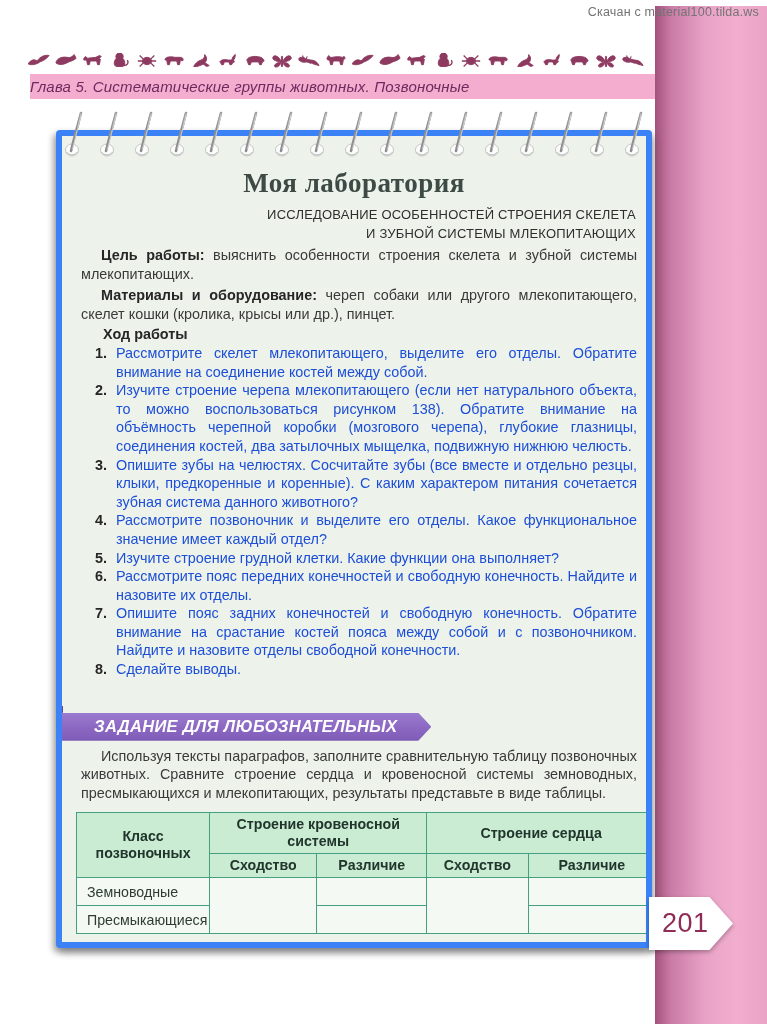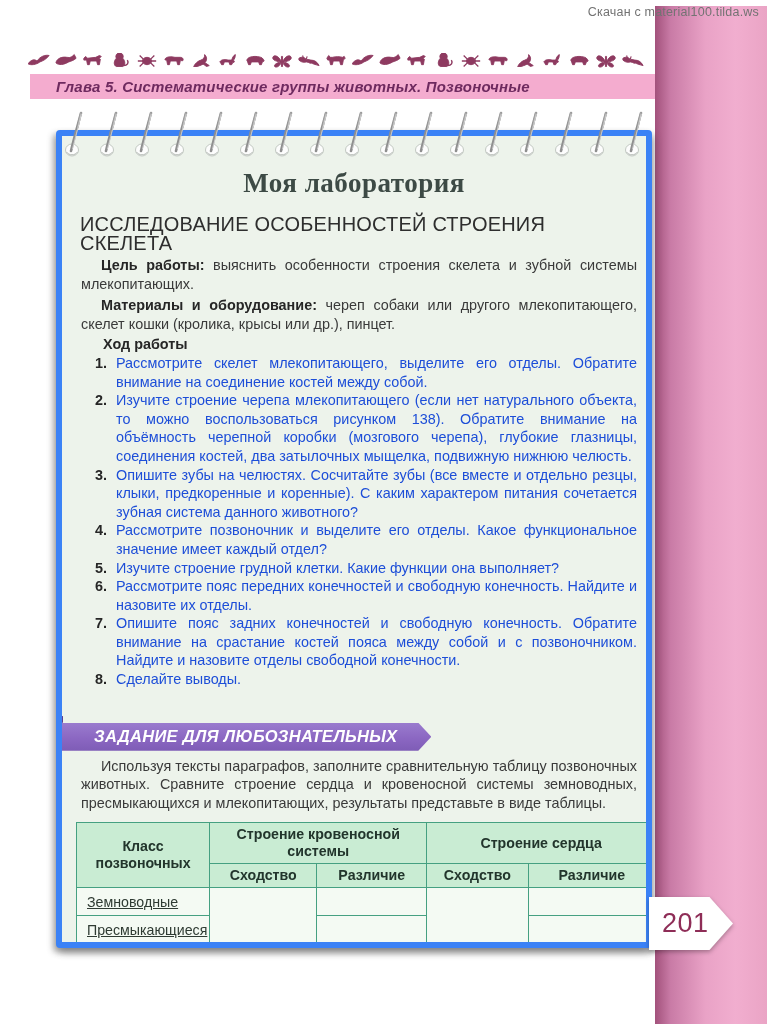--- a/index.html
+++ b/index.html
@@ -26,21 +26,21 @@
     position:absolute;left:28px;top:50px;width:616px;height:22px;
     display:flex;justify-content:space-between;align-items:center;
   }
   .animal-strip svg{width:22px;height:16px;fill:#8e3a60;stroke:#8e3a60;}
   
   .chapter-banner{
     position:absolute;left:30px;top:74px;width:625px;height:25px;
     background:#f4accf;display:flex;align-items:center;
   }
   .chapter-banner span{
-    margin-left:26px;font-size:15px;font-weight:bold;font-style:italic;
+    font-size:15px;font-weight:normal;font-style:italic;
     color:#6e2a5f;letter-spacing:.2px;
   }
   
   .paper{
     position:absolute;left:56px;top:130px;width:596px;height:818px;
     background:#edf3eb;border:6px solid #3b82f6;border-radius:4px;
     box-shadow:-3px 4px 6px rgba(70,70,70,.45),3px 5px 7px rgba(70,70,70,.4);
     box-sizing:border-box;padding:26px 0 0 0;overflow:hidden;
   }
   
@@ -64,22 +64,22 @@
   }
   .ribbon .band{
     background:linear-gradient(to bottom,#9a7bce 0%,#8b67c2 55%,#7e5cb6 100%);
     clip-path:polygon(0 0,calc(100% - 13px) 0,100% 50%,calc(100% - 13px) 100%,0 100%);
     padding:4px 34px 5px 44px;
     color:#ffffff;font-weight:bold;font-style:italic;font-size:16.5px;
     letter-spacing:.3px;white-space:nowrap;
   }
   
   .section-heading{
-    margin:16px 10px 0 18px;text-align:left;
-    font-size:20px;line-height:19px;color:#2e2e2e;letter-spacing:.2px;
+    margin:6px 10px 0 18px;text-align:right;
+    font-size:13px;line-height:19px;color:#2e2e2e;letter-spacing:.2px;
   }
   
   .para{
     margin:3px 9px 0 19px;text-indent:20px;text-align:justify;
     font-size:14.4px;line-height:18.6px;color:#3a3a3a;
   }
   .para b{color:#262626;}
   .proc-label{
     margin:2px 9px 0 41px;font-weight:bold;font-size:14.4px;
     line-height:18.6px;color:#262626;
@@ -103,21 +103,21 @@
   }
   table.compare th,table.compare td{
     border:1.4px solid #45a081;box-sizing:border-box;
   }
   table.compare th{
     background:#c9ecd3;font-size:14.2px;font-weight:bold;color:#22352c;
     padding:3px 4px;text-align:center;line-height:17px;
   }
   table.compare td{
     background:#f4faf3;font-size:14.2px;color:#2f3b33;
-    padding:3px 4px 3px 10px;text-align:left;height:28px;text-decoration:underline;
+    padding:3px 4px 3px 10px;text-align:left;height:28px;
   }
   table.compare td.empty{padding:0;}
   
   .page-tab{
     position:absolute;left:649px;top:897px;width:84px;height:53px;z-index:5;
     filter:drop-shadow(0 2px 2px rgba(0,0,0,.3));
   }
   .page-tab .tab-shape{
     width:100%;height:100%;background:#ffffff;
     clip-path:polygon(0 0,72% 0,100% 50%,72% 100%,0 100%);
@@ -343,20 +343,21 @@
       </svg>
     </div>
 
   <div class="paper">
 
     <h1 class="notebook-title">Моя лаборатория</h1>
 
 
     <div class="section-heading">
       <div>ИССЛЕДОВАНИЕ ОСОБЕННОСТЕЙ СТРОЕНИЯ СКЕЛЕТА</div>
+      <div>И ЗУБНОЙ СИСТЕМЫ МЛЕКОПИТАЮЩИХ</div>
     </div>
 
     <p class="para"><b>Цель работы:</b> <span>выяснить особенности строения скелета и зубной системы млекопитающих.</span></p>
 
     <p class="para"><b>Материалы и оборудование:</b> <span>череп собаки или другого млекопитающего, скелет кошки (кролика, крысы или др.), пинцет.</span></p>
 
     <div class="proc-label">Ход работы</div>
 
     <ol class="steps">
       <li>Рассмотрите скелет млекопитающего, выделите его отделы. Обратите внимание на соединение костей между собой.</li>

